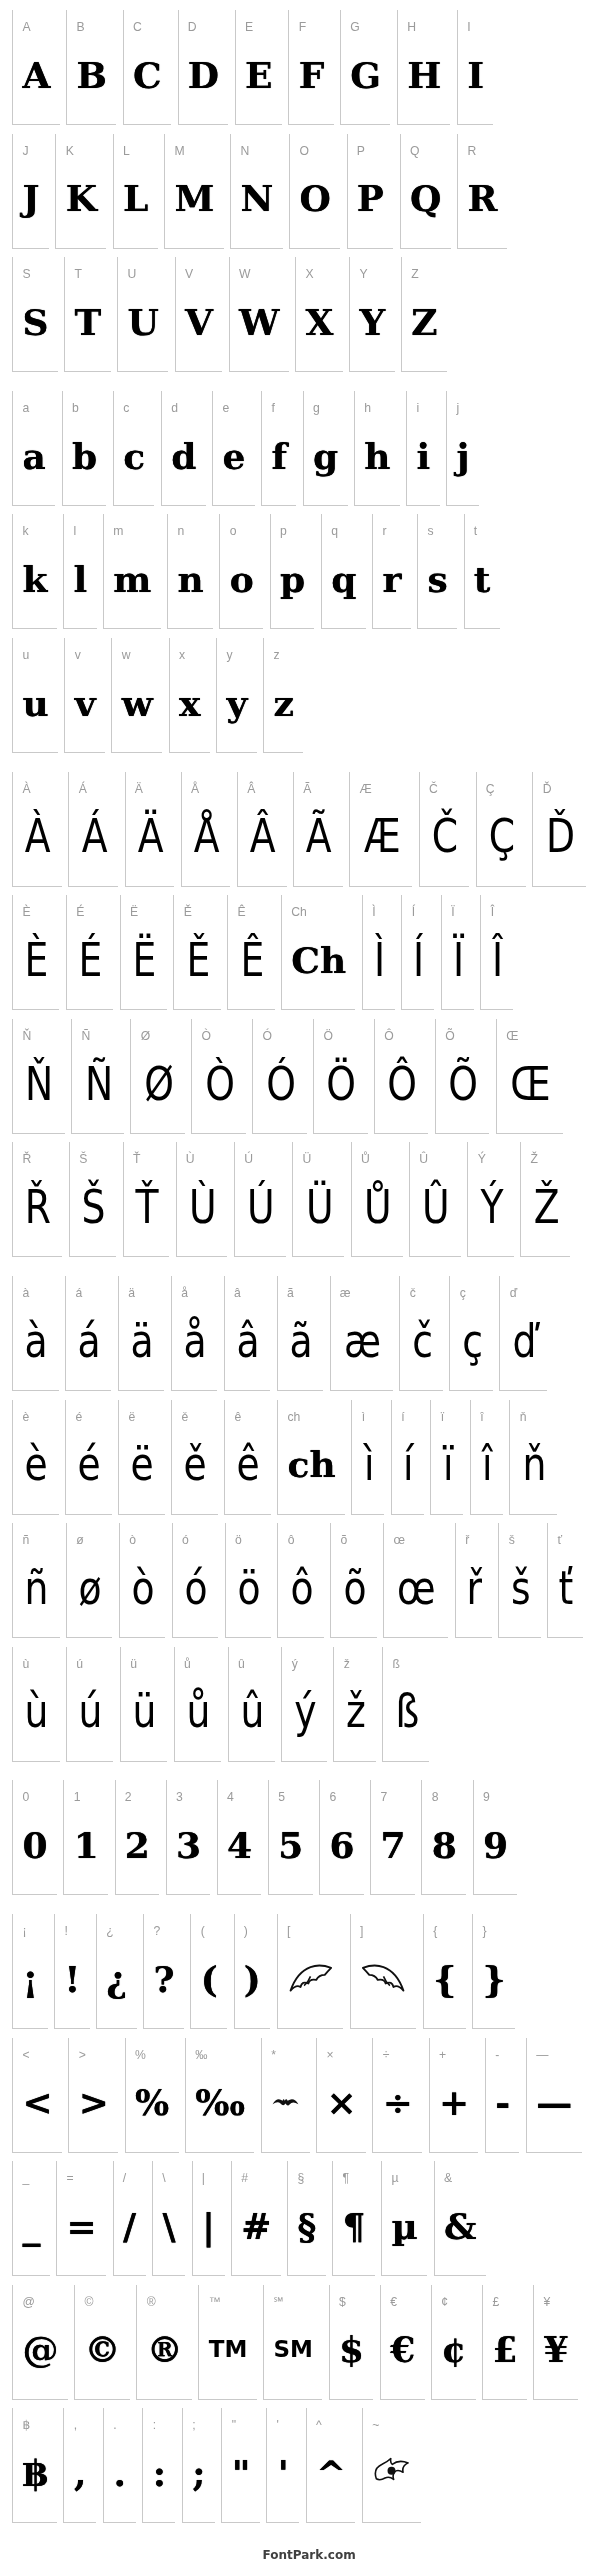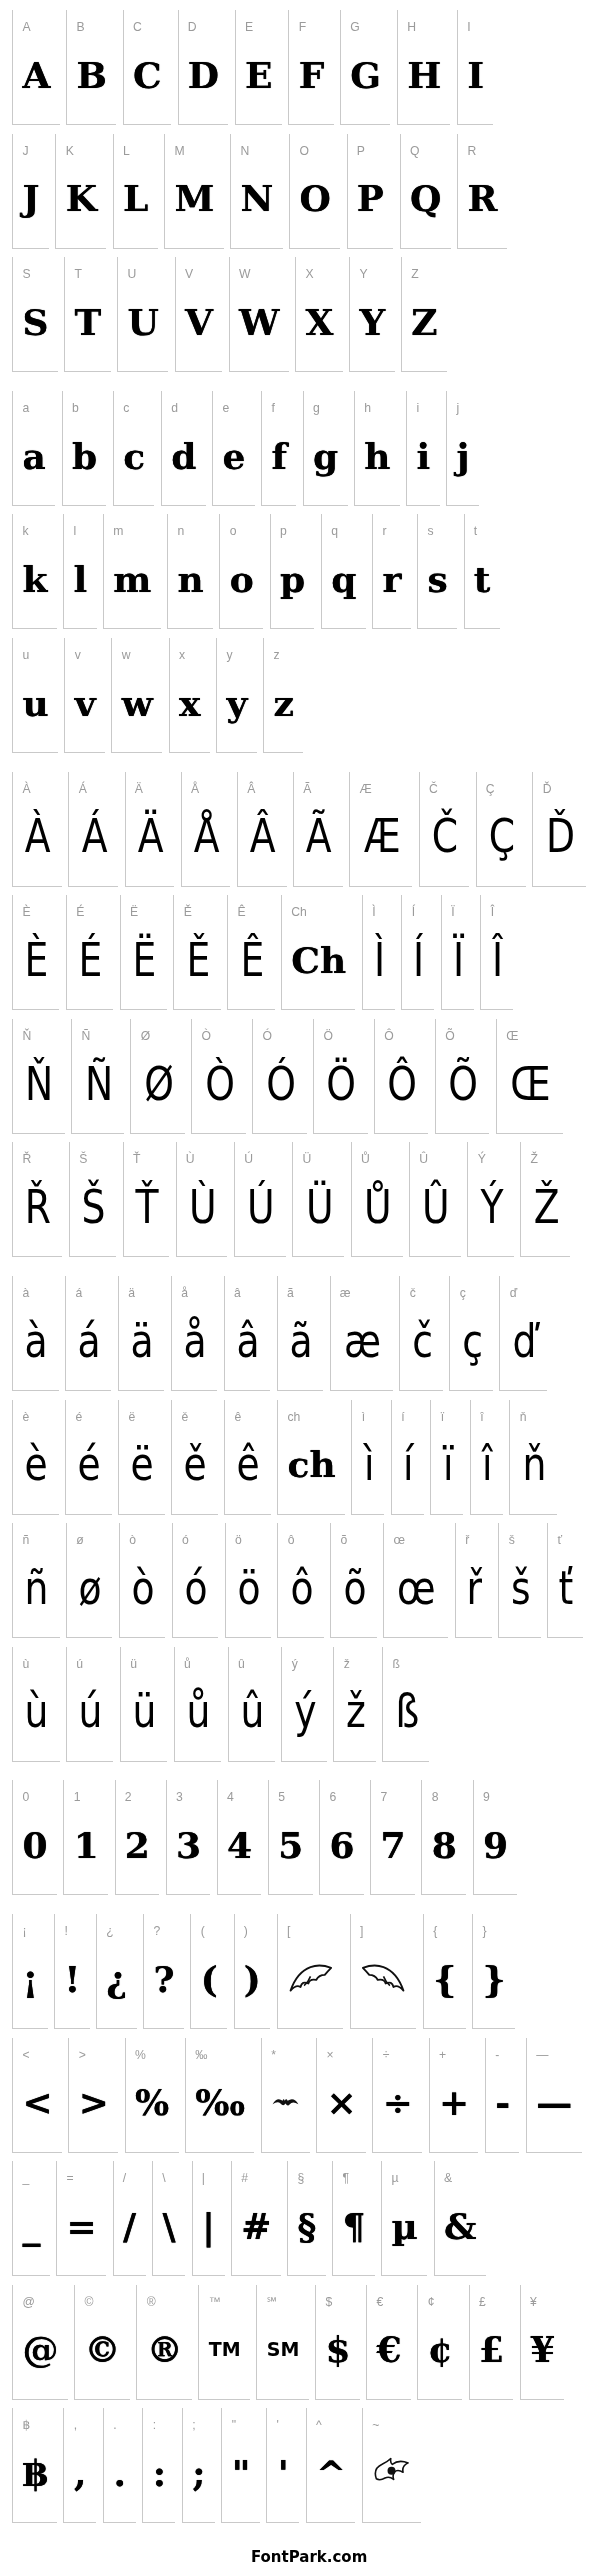--- a/index.html
+++ b/index.html
@@ -23,25 +23,25 @@
   }
   .g-tw {
     font-family:"DejaVu Serif", serif; font-weight:700; font-size:36px;
     line-height:1; text-shadow:0 0 0.7px #000;
   }
   .g-fb {
     display:inline-block; font-family:"DejaVu Sans", sans-serif; font-weight:400;
     font-size:46px; line-height:1; transform:scaleX(0.82); letter-spacing:-1.4px;
   }
   .g-fbtext {
-    font-family:"DejaVu Sans", sans-serif; font-weight:700; font-size:19px; line-height:1;
+    font-family:"DejaVu Sans", sans-serif; font-weight:700; font-size:23px; line-height:1;
   }
   .footer {
     text-align:center; padding:5.7px 0 11.5px 0;
-    font-family:"DejaVu Sans", sans-serif; font-weight:700; font-size:15px; color:#000000;margin-top:19px;
+    font-family:"DejaVu Sans", sans-serif; font-weight:700; font-size:12px; color:#404040;margin-top:19px;
   }
   svg.bat { display:block; }
 </style>
 </head>
 <body>
 
 <div class="sheet">
   <div>
       <div class="group">
         <div class="row"><div class="cell">

